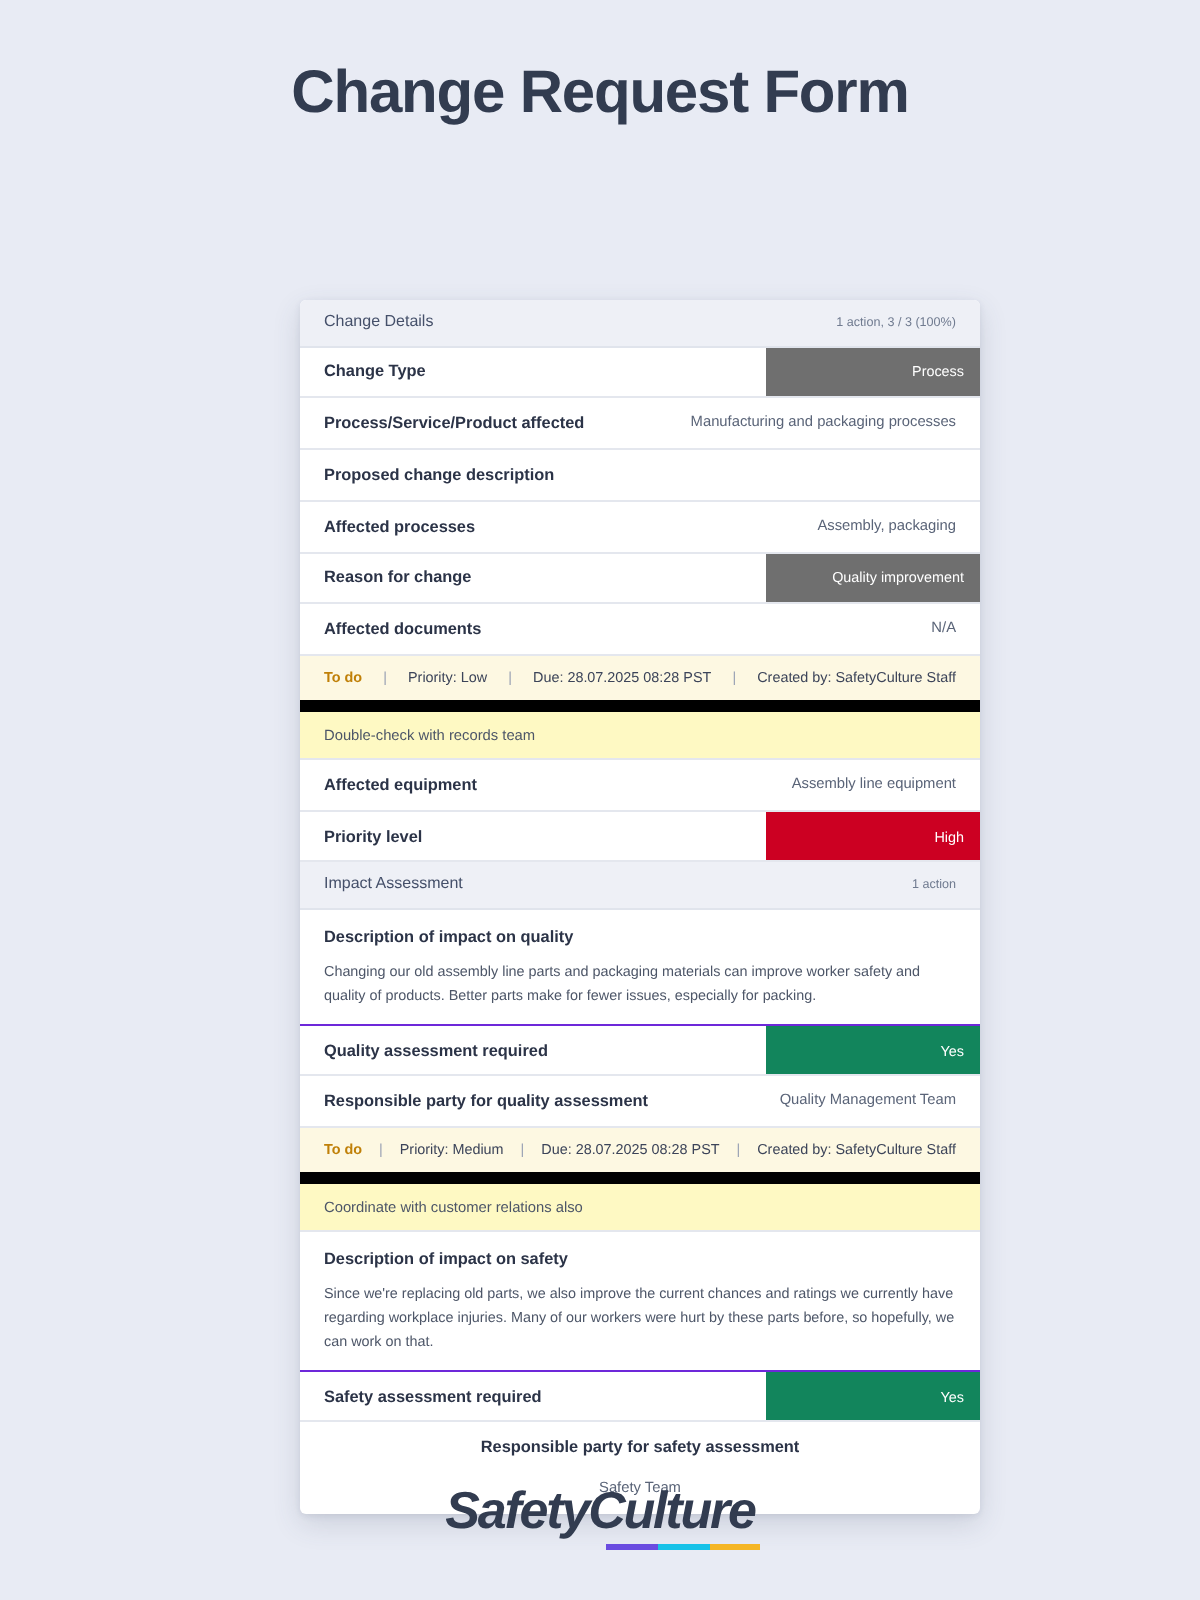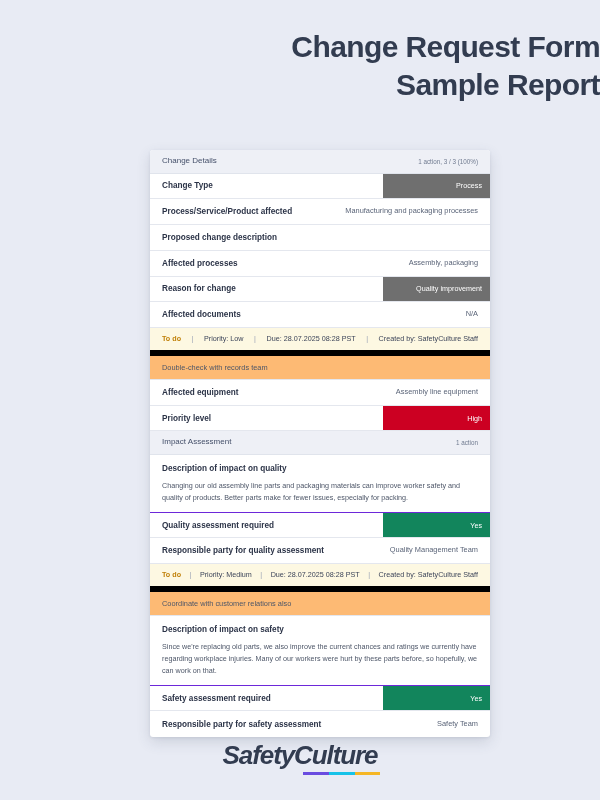--- a/index.html
+++ b/index.html
@@ -13,21 +13,21 @@
   body {
     background: #e8ebf4;
     font-family: "Liberation Sans", "DejaVu Sans", sans-serif;
     color: #32405a;
     position: relative;
     overflow: hidden;
   }
 
   
   .page-title {
-    text-align: right;
+    text-align: center;
     padding-top: 28px;
     font-size: 30px;
     line-height: 1.28;
     font-weight: bold;
     letter-spacing: -0.6px;
     color: #323c50;
   }
   .page-title .line { display: block; }
 
   
@@ -49,21 +49,21 @@
   
   .row {
     display: flex;
     align-items: center;
     justify-content: space-between;
     padding: 7px 12px;
     border-bottom: 1px solid #e4e7ee;
     min-height: 26px;
     gap: 10px;
   }
-  .row:last-child { border-bottom: none; }
+  .row:last-child { border-bottom: none; flex-direction: column; }
 
   .row-label {
     font-size: 8.2px;
     font-weight: bold;
     color: #2b3347;
     flex: 0 1 auto;
     line-height: 1.35;
   }
   .row-value {
     font-size: 7.4px;
@@ -128,21 +128,21 @@
   }
   .todo .status {
     color: #c08008;
     font-weight: bold;
   }
   .todo .sep {
     color: #9aa2b4;
     padding: 0 5px;
   }
   .todo-note {
-    background: #fdba74;
+    background: #fef9c3;
     border-bottom: 1px solid #e4e7ee;
     padding: 7px 12px;
     font-size: 7.4px;
     color: #4d5668;
   }
 
   
   .desc-head {
     padding: 9px 12px 4px 12px;
     font-size: 8.2px;
@@ -184,21 +184,20 @@
     height: 3px;
     display: flex;
   }
   .logo-underline span { flex: 1 1 auto; height: 100%; }
 </style>
 </head>
 <body style="background: rgb(232, 235, 244);">
 
 <div class="page-title" style="color: rgb(50, 60, 80);">
   <span class="line">Change Request Form</span>
-  <span class="line">Sample Report</span>
 </div>
 
 <div class="card-wrap">
   <div class="card">
 
     <div class="row section">
       <span class="row-label">Change Details</span>
       <span class="row-value">1 action, 3 / 3 (100%)</span>
     </div>
 

